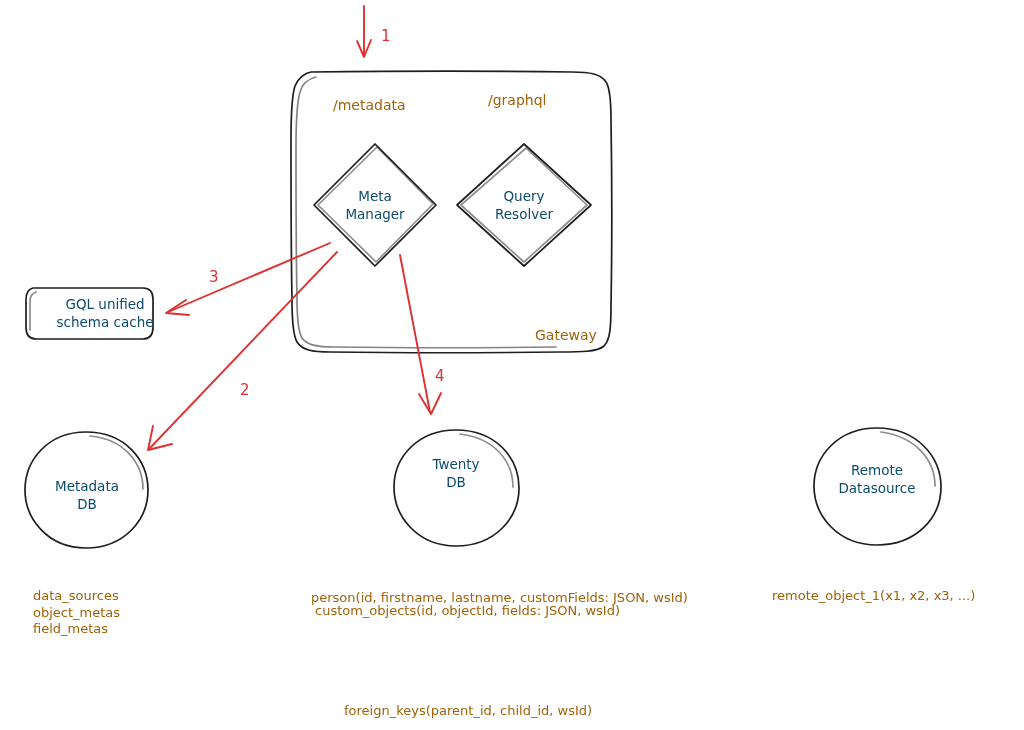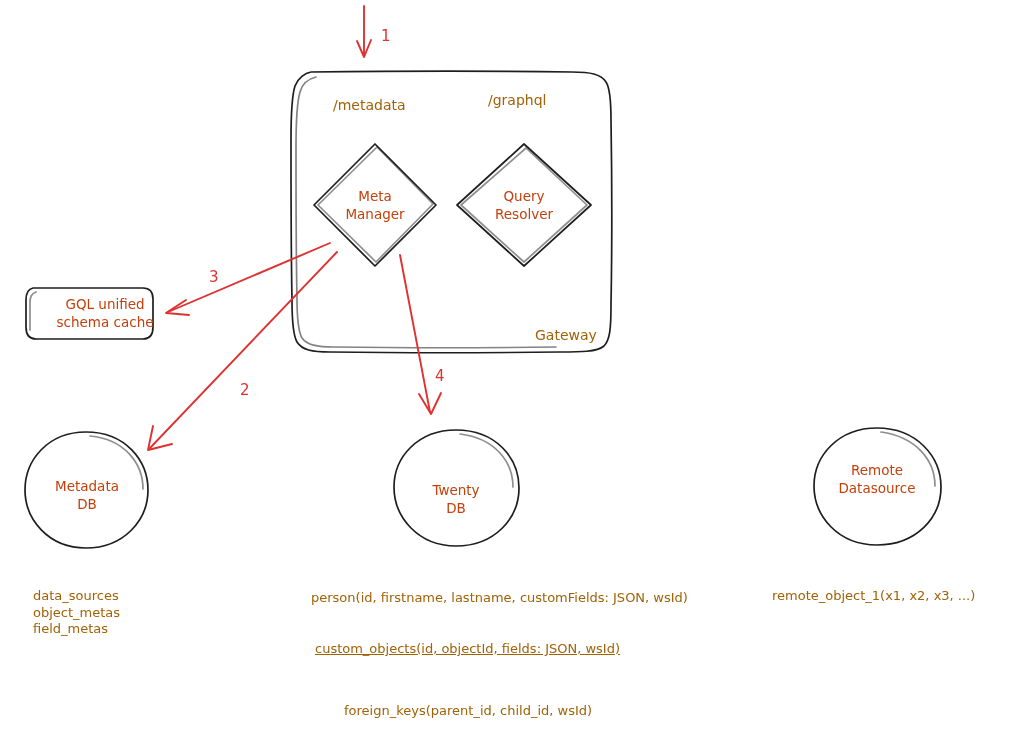--- a/index.html
+++ b/index.html
@@ -29,21 +29,21 @@
   }
   .num {
     position: absolute;
     color: #e03131;
     font-family: "DejaVu Sans", sans-serif;
     font-size: 15px;
   }
   .shape-text {
     position: absolute;
     text-align: center;
-    color: #c2410c;
+    color: #0c4a6e;
     font-size: 13.5px;
     line-height: 1.3;
     white-space: pre;
   }
   .small {
     font-size: 13px;
   }
   .mid {
     font-size: 14px;
   }
@@ -110,33 +110,33 @@
 <div class="shape-text" style="left:325px; top:188px; width:100px;">Meta
 Manager</div>
 <div class="shape-text" style="left:474px; top:188px; width:100px;">Query
 Resolver</div>
 
 <div class="shape-text" style="left:30px; top:296px; width:120px;padding-left:15px;">GQL unified
 schema cache</div>
 
 <div class="shape-text" style="left:37px; top:478px; width:100px;">Metadata
 DB</div>
-<div class="shape-text" style="left:406px; top:482px; width:100px;">Twenty
+<div class="shape-text" style="left:406px; top:456px; width:100px;">Twenty
 DB</div>
 <div class="shape-text" style="left:827px; top:462px; width:100px;">Remote
 Datasource</div>
 
 <div class="num" style="left:381px; top:27px;">1</div>
 <div class="num" style="left:240px; top:381px;">2</div>
 <div class="num" style="left:209px; top:268px;">3</div>
 <div class="num" style="left:435px; top:367px;">4</div>
 
 <div class="lbl small" style="left:33px; top:588px;">data_sources
 object_metas
 field_metas</div>
 
 <div class="lbl small" style="left:311px; top:590px;">person(id, firstname, lastname, customFields: JSON, wsId)</div>
 
-<div class="lbl small" style="left:315px; top:641px;text-decoration:underline;">custom_objects(id, objectId, fields: JSON, wsId)</div>
+<div class="lbl small" style="left:315px; top:603px;">custom_objects(id, objectId, fields: JSON, wsId)</div>
 
 <div class="lbl small" style="left:772px; top:588px;text-align:right;">remote_object_1(x1, x2, x3, ...)</div>
 
 <div class="lbl small" style="left:344px; top:703px;">foreign_keys(parent_id, child_id, wsId)</div>
 
 </body></html>

